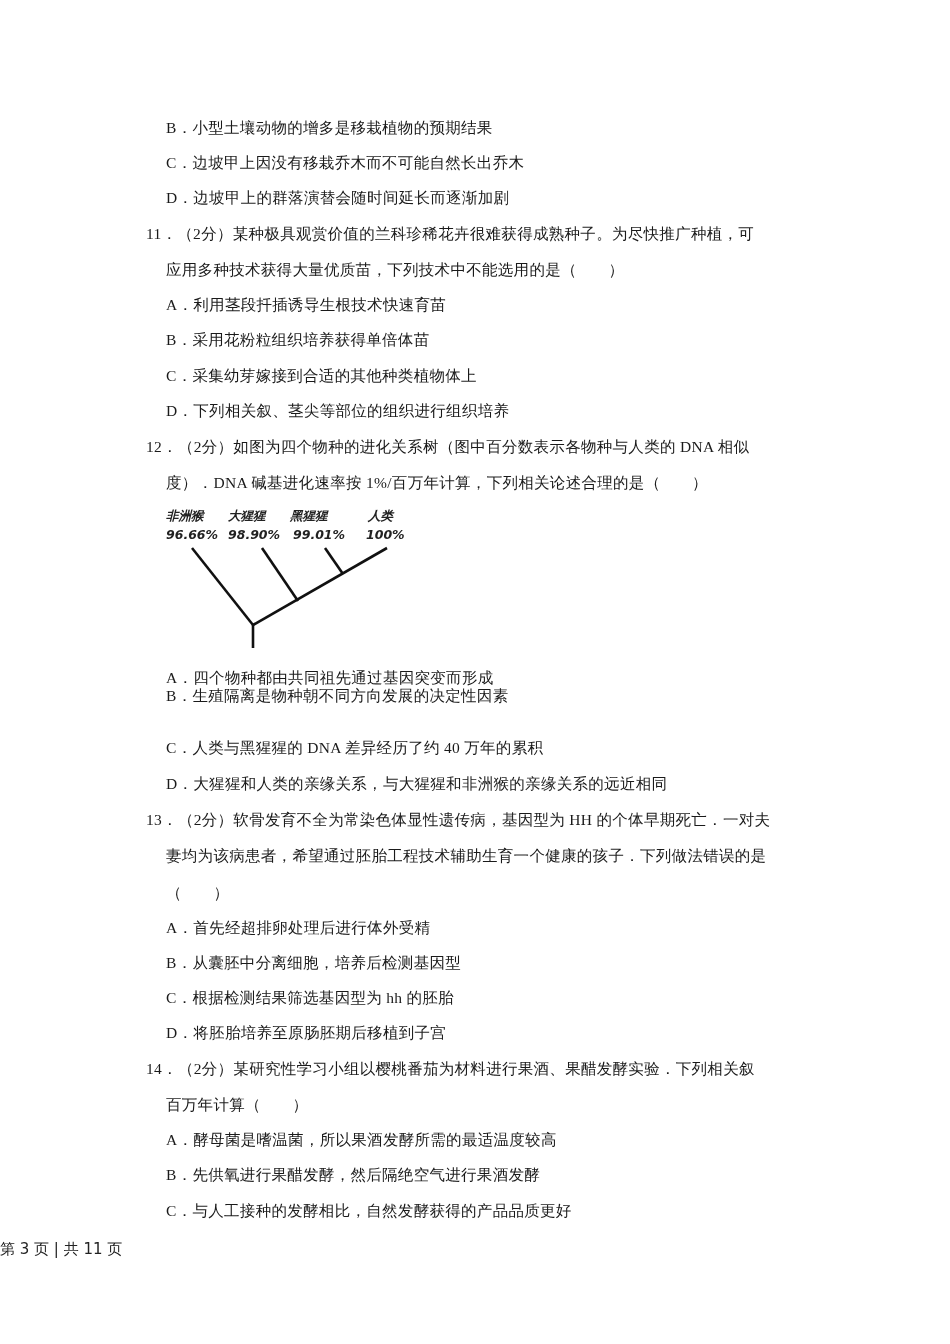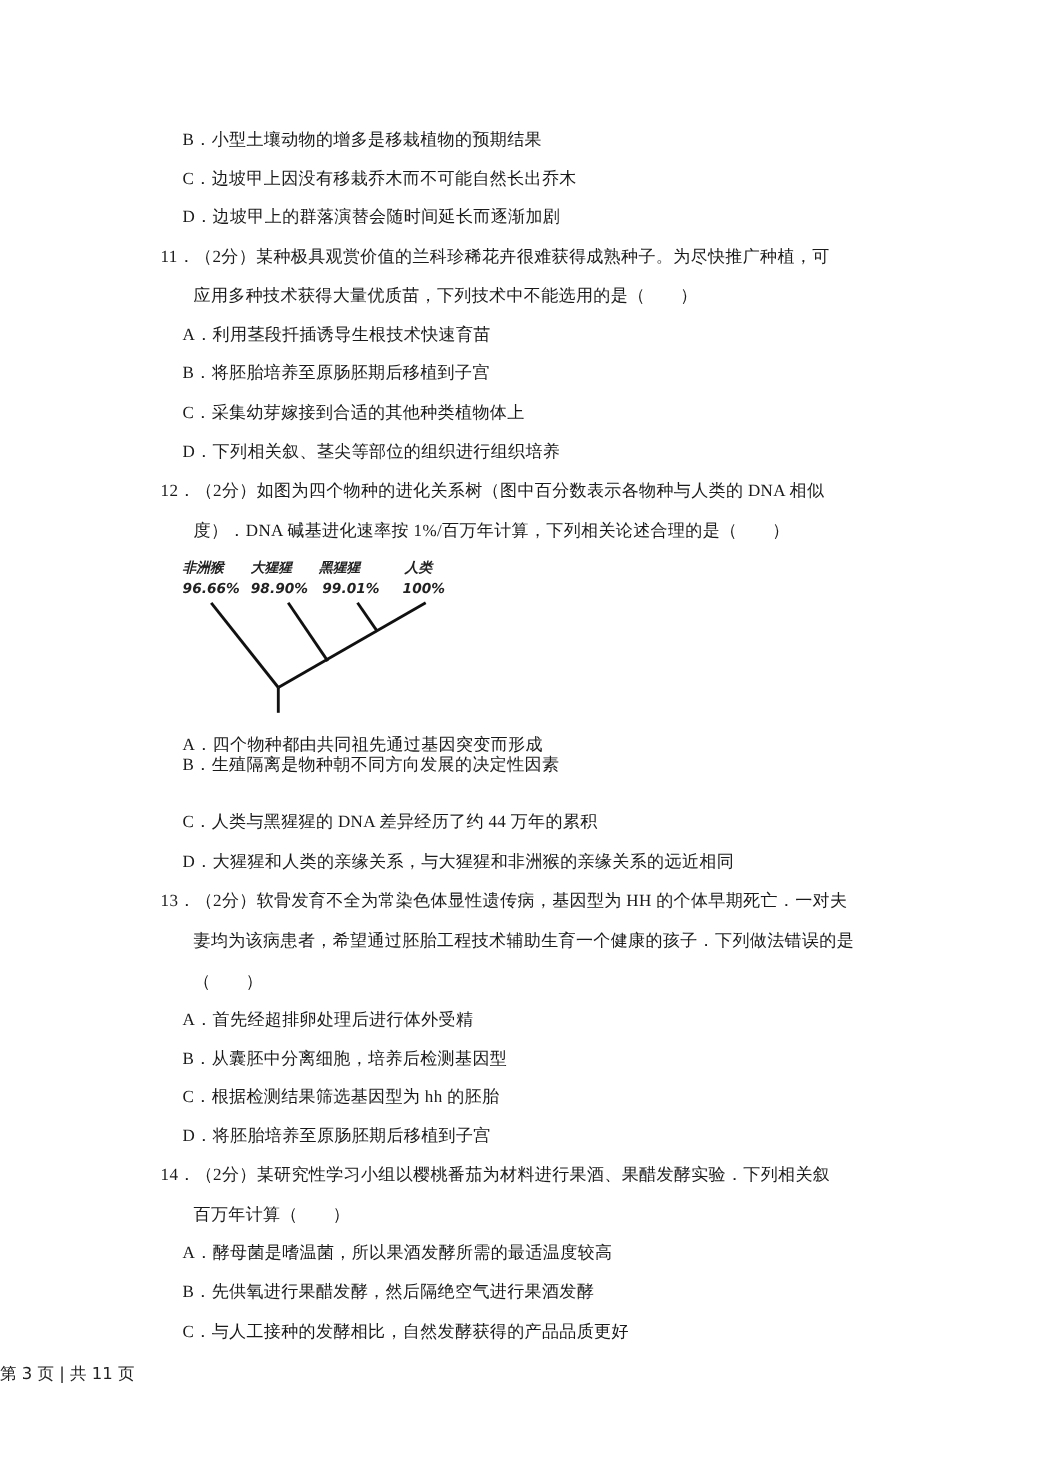--- a/index.html
+++ b/index.html
@@ -7,42 +7,42 @@
       width: 950px; height: 1344px; position: relative; overflow: hidden;
       font-family: "Liberation Serif", "DejaVu Serif", serif;
       color: #1a1a1a;
     }
     .line {
       position: absolute; font-size: 15.5px; line-height: 20px; white-space: nowrap;
       letter-spacing: 0.3px;
     }
     .opt { left: 166px; text-align: right; }
     .q   { left: 146px; }
-    .cont { left: 166px; margin-left: 10px; }
+    .cont { left: 166px; }
     .tree { position: absolute; left: 160px; top: 500px; width: 270px; height: 160px; }
     .tree .lab {
       position: absolute; font-family: "DejaVu Sans", sans-serif; font-size: 12.5px;
       font-weight: bold; line-height: 16px; color: #222; white-space: nowrap; font-style: italic;
     }
     .footer {
       position: absolute; left: 0; width: 950px; top: 1240px; text-align: left;
       font-family: "DejaVu Sans", sans-serif; font-size: 15px; color: #222;
     }
   </style>
 </head>
 <body>
 
 <div class="line opt" style="top:118px">B．小型土壤动物的增多是移栽植物的预期结果</div>
 <div class="line opt" style="top:153px">C．边坡甲上因没有移栽乔木而不可能自然长出乔木</div>
 <div class="line opt" style="top:188px">D．边坡甲上的群落演替会随时间延长而逐渐加剧</div>
 
 <div class="line q" style="top:224px">11．（2分）某种极具观赏价值的兰科珍稀花卉很难获得成熟种子。为尽快推广种植，可</div>
 <div class="line cont" style="top:260px">应用多种技术获得大量优质苗，下列技术中不能选用的是（　　）</div>
 <div class="line opt" style="top:295px">A．利用茎段扦插诱导生根技术快速育苗</div>
-<div class="line opt" style="top:330px">B．将胚胎培养至原肠胚期后移植到子宫</div>
+<div class="line opt" style="top:330px">B．采用花粉粒组织培养获得单倍体苗</div>
 <div class="line opt" style="top:366px">C．采集幼芽嫁接到合适的其他种类植物体上</div>
 <div class="line opt" style="top:401px">D．下列相关叙、茎尖等部位的组织进行组织培养</div>
 
 <div class="line q" style="top:437px">12．（2分）如图为四个物种的进化关系树（图中百分数表示各物种与人类的 DNA 相似</div>
 <div class="line cont" style="top:473px">度）．DNA 碱基进化速率按 1%/百万年计算，下列相关论述合理的是（　　）</div>
 
 <div class="tree">
   <span class="lab" style="left:6px;top:8px">非洲猴</span>
   <span class="lab" style="left:6px;top:27px">96.66%</span>
   <span class="lab" style="left:68px;top:8px">大猩猩</span>
@@ -57,21 +57,21 @@
       <line x1="93" y1="125" x2="93" y2="148"></line>
       <line x1="93" y1="125" x2="227" y2="48"></line>
       <line x1="102" y1="48" x2="138" y2="101"></line>
       <line x1="165" y1="48" x2="183" y2="74"></line>
     </g>
   </svg>
 </div>
 
 <div class="line opt" style="top:668px">A．四个物种都由共同祖先通过基因突变而形成</div>
 <div class="line opt" style="top:686px">B．生殖隔离是物种朝不同方向发展的决定性因素</div>
-<div class="line opt" style="top:738px">C．人类与黑猩猩的 DNA 差异经历了约 44 万年的累积</div>
+<div class="line opt" style="top:738px">C．人类与黑猩猩的 DNA 差异经历了约 40 万年的累积</div>
 <div class="line opt" style="top:774px">D．大猩猩和人类的亲缘关系，与大猩猩和非洲猴的亲缘关系的远近相同</div>
 
 <div class="line q" style="top:810px">13．（2分）软骨发育不全为常染色体显性遗传病，基因型为 HH 的个体早期死亡．一对夫</div>
 <div class="line cont" style="top:846px">妻均为该病患者，希望通过胚胎工程技术辅助生育一个健康的孩子．下列做法错误的是</div>
 <div class="line cont" style="top:883px">（　　）</div>
 <div class="line opt" style="top:918px">A．首先经超排卵处理后进行体外受精</div>
 <div class="line opt" style="top:953px">B．从囊胚中分离细胞，培养后检测基因型</div>
 <div class="line opt" style="top:988px">C．根据检测结果筛选基因型为 hh 的胚胎</div>
 <div class="line opt" style="top:1023px">D．将胚胎培养至原肠胚期后移植到子宫</div>
 

